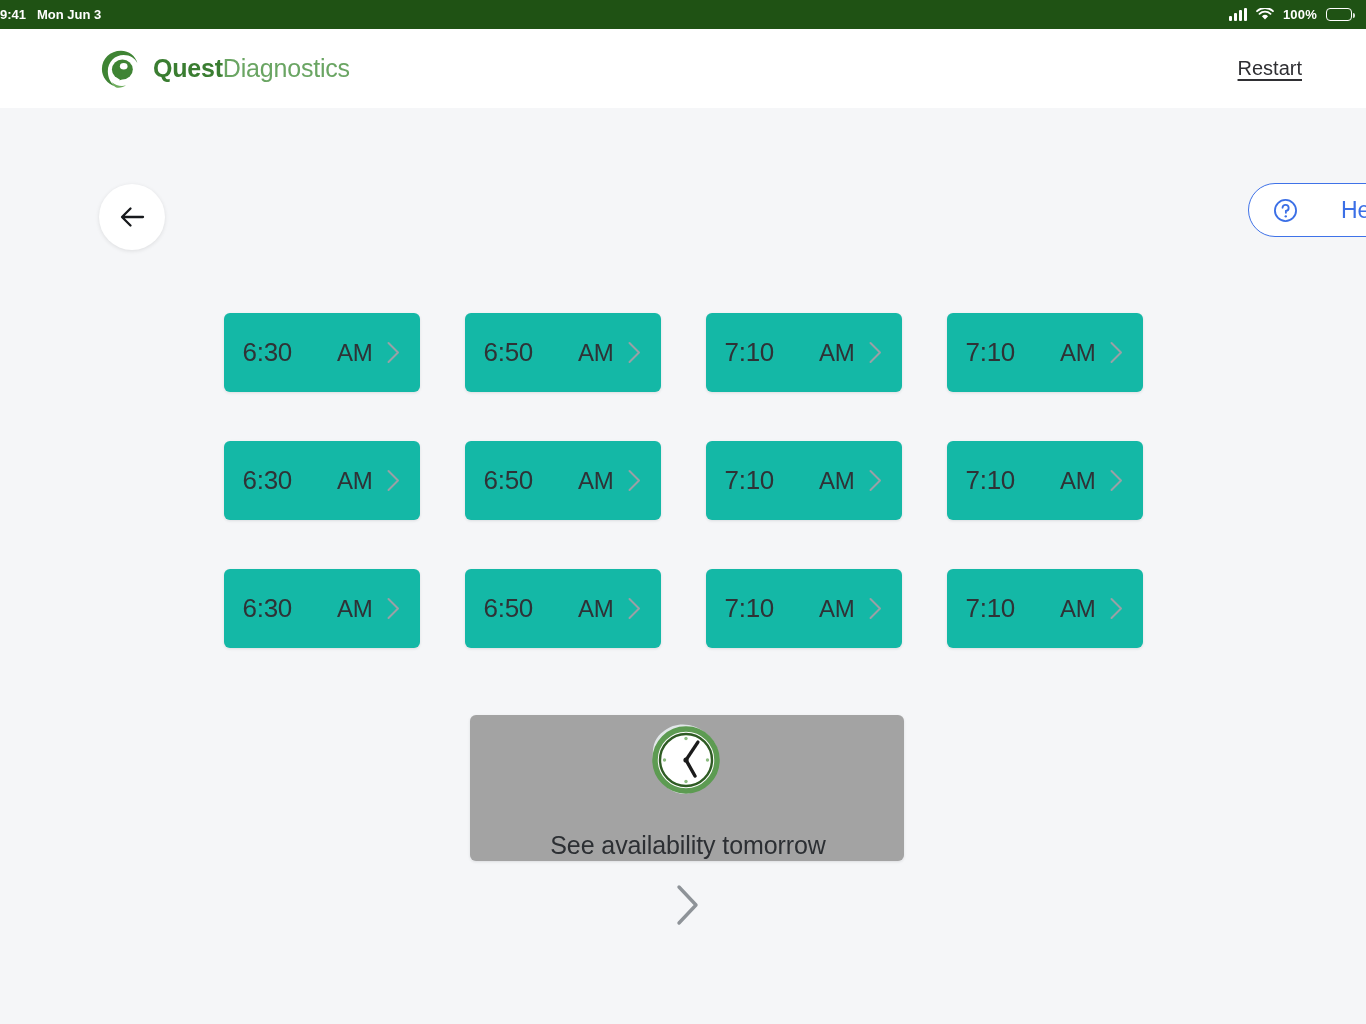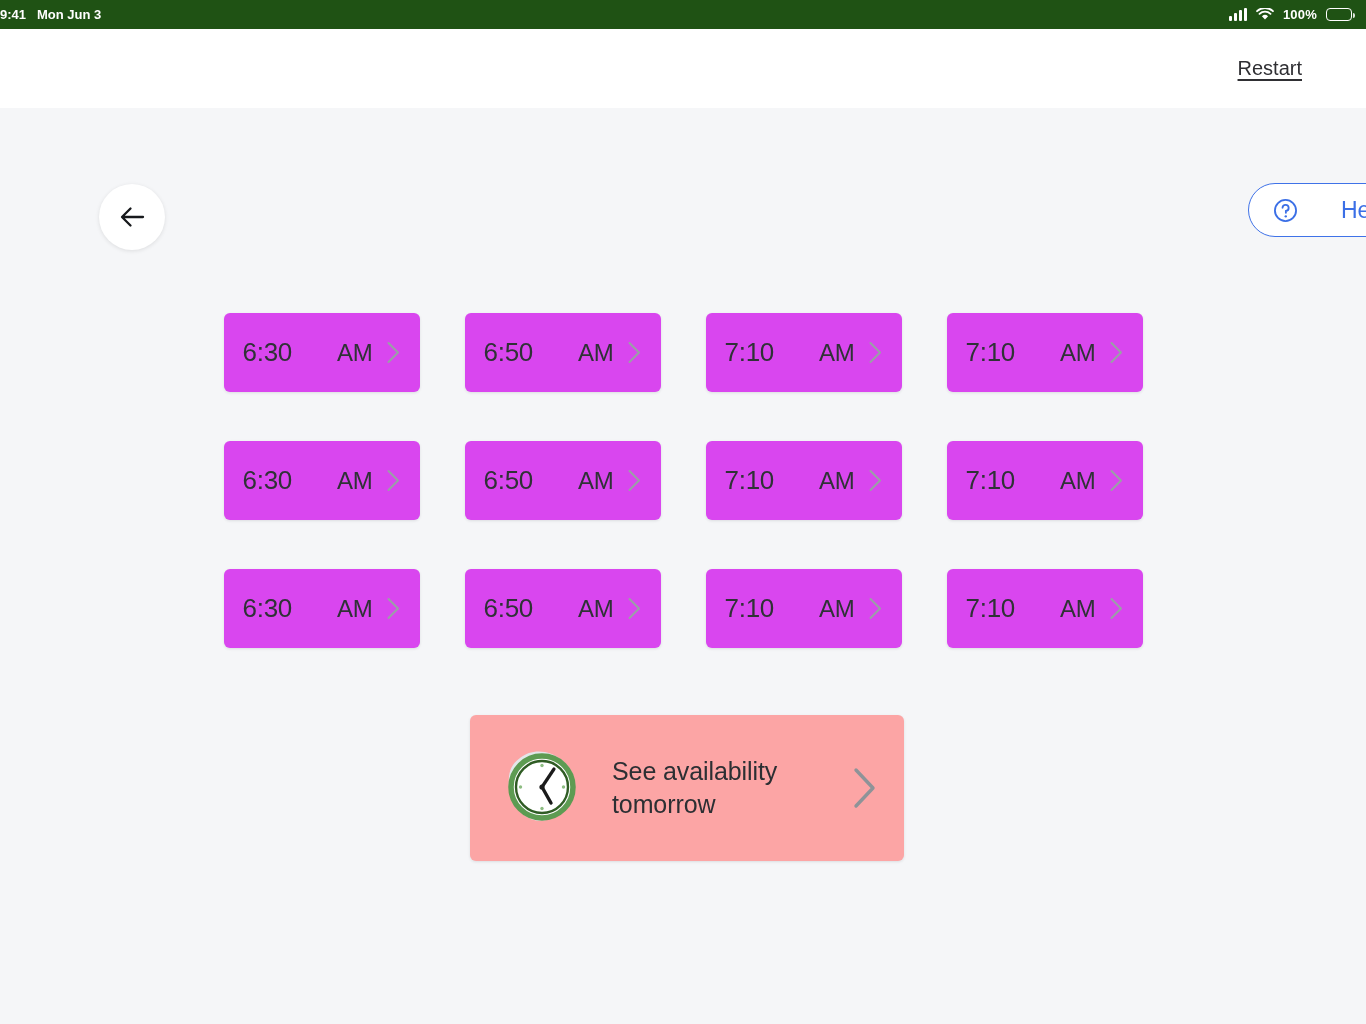--- a/index.html
+++ b/index.html
@@ -192,21 +192,21 @@
     left: 224px;
     top: 205px;
     width: 920px;
     display: grid;
     grid-template-columns: repeat(4, 196px);
     column-gap: 45px;
     row-gap: 49px;
   }
   .slot-card {
     height: 79px;
-    background: #d946ef;
+    background: #14b8a6;
     border-radius: 6px;
     box-shadow: 0 1px 3px rgba(16,24,40,.11);
     display: flex;
     align-items: center;
     justify-content: center;
     gap: 14px;
     cursor: pointer;
     border: none;
     font-family: inherit;
   }
@@ -221,30 +221,31 @@
   .slot-meridiem { font-size: 24px; color: #2f3236; margin-left: 38px; }
   .chev-sm { width: 15px; height: 23px; display: block; flex: none; }
 
   
   .tomorrow-card {
     position: absolute;
     left: 470px;
     top: 607px;
     width: 434px;
     height: 146px;
-    background: #fca5a5;
+    background: #a3a3a3;
     border-radius: 6px;
     box-shadow: 0 1px 3px rgba(16,24,40,.11);
     display: flex;
     align-items: center;
     cursor: pointer;
     border: none;
     font-family: inherit;
     padding: 0 26px 0 28px;
     gap: 22px;
+    flex-direction: column;
   }
   .clock-icon { width: 92px; height: 92px; display: block; flex: none; }
   .tomorrow-label {
     font-size: 25px;
     color: #2c2f33;
     line-height: 1.31;
     text-align: left;
     letter-spacing: -.1px;
     flex: 1;
   }
@@ -273,20 +274,34 @@
       </svg>
     </span>
     <span class="battery-pct">100%</span>
     <span class="battery">
       <span class="battery-fill"></span>
     </span>
   </div>
 </div>
 
 <div class="appheader">
+  <div class="logo">
+    <span>
+      <svg class="logo-mark" viewBox="0 0 48 44">
+        <path d="M24 2 C12 2 3 11 3 22 C3 31 9 38.5 17.5 41 C12.5 37.5 9.5 31.5 9.5 24.5 C9.5 13.8 17.5 6.5 27 6.5 C34 6.5 39.5 10 42 15.5 C40 7.8 32.8 2 24 2 Z" fill="#3f8434"></path>
+        <ellipse cx="25.5" cy="22.5" rx="11.5" ry="11" fill="#3f8434"></ellipse>
+        <path d="M24.5 24 C24.5 24 25 30 22 34.5 C26.5 33.5 30 29 30.5 25.5 Z" fill="#3f8434"></path>
+        <path d="M14 36.5 C18 40 24 41.5 29.5 40 C27 42 23 43 19.5 42.5 C17 42 15 39.5 14 36.5 Z" fill="#6fae5e"></path>
+        <ellipse cx="27" cy="19" rx="4.2" ry="3.6" fill="#ffffff"></ellipse>
+      </svg>
+    </span>
+    <span class="logo-text">
+      <span class="logo-quest">Quest</span><span class="logo-diag">Diagnostics</span>
+    </span>
+  </div>
   <a class="restart-link" href="#">Restart</a>
 </div>
 
 <div class="main">
 
   <button class="back-button">
     <span>
       <svg viewBox="0 0 28 28">
         <path d="M25 14 H4.5 M12.5 5.5 L4 14 L12.5 22.5" stroke="#17191c" stroke-width="2.3" fill="none" stroke-linecap="round" stroke-linejoin="round"></path>
       </svg>

